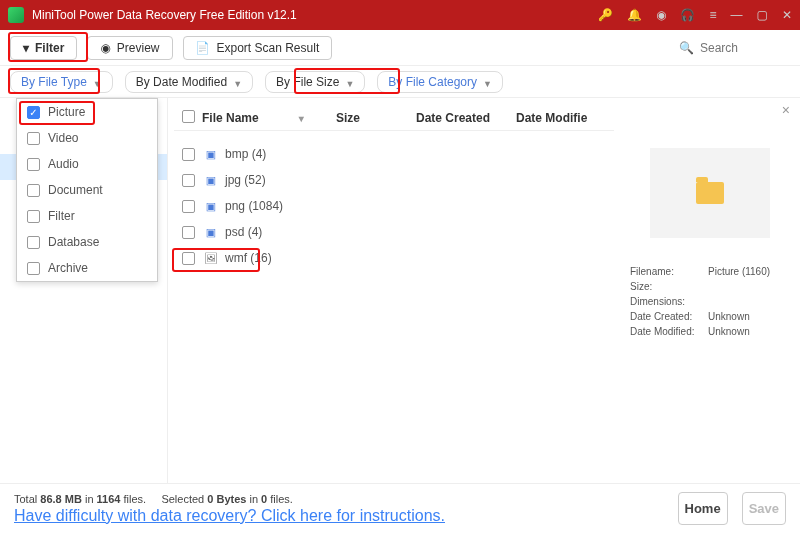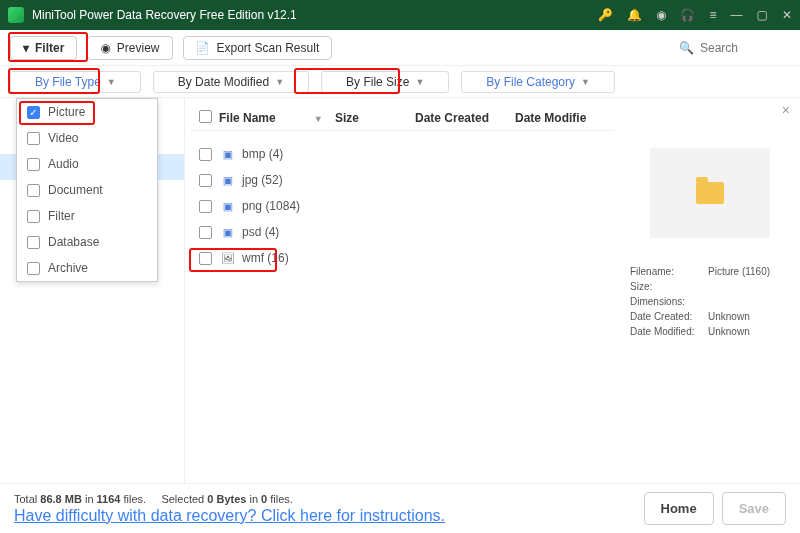--- a/index.html
+++ b/index.html
@@ -1,65 +1,65 @@
 <!DOCTYPE html>
 <html><head>
 <meta charset="utf-8">
 <style>
 *{box-sizing:border-box;margin:0;padding:0;font-family:"Segoe UI",Arial,sans-serif}
 body{width:800px;height:533px;background:#fff;overflow:hidden;font-size:12px;color:#333;position:relative}
-.titlebar{height:30px;background:#14532d;color:#fff;display:flex;align-items:center;padding:0 8px}
+.titlebar{height:30px;background:#b91c1c;color:#fff;display:flex;align-items:center;padding:0 8px}
 .titlebar .logo{width:16px;height:16px;background:linear-gradient(135deg,#3bd66b,#1a9c47);border-radius:3px;margin-right:8px}
 .titlebar .title{font-size:12px;flex:1}
 .titlebar .ticons{display:flex;gap:14px;align-items:center}
 .titlebar .ticons span{color:#ccc;font-size:12px}
 .titlebar .key{color:#f5c451}
 .toolbar{height:36px;display:flex;align-items:center;padding:4px 10px;gap:10px;border-bottom:1px solid #eee}
 .btn{display:inline-flex;align-items:center;gap:6px;padding:4px 12px;border:1px solid #ccc;border-radius:4px;background:#fff;font-size:12px;color:#333;font-weight:600}
 .btn.plain{font-weight:500}
 .search{margin-left:auto;display:flex;align-items:center;gap:6px;color:#999;padding:3px 10px;border-radius:4px}
 .search input{border:none;outline:none;font-size:12px;width:80px;color:#999}
 .filterbar{height:32px;display:flex;align-items:center;padding:0 10px;gap:12px;border-bottom:1px solid #eee;position:relative}
-.fchip{display:inline-flex;align-items:center;gap:6px;padding:3px 24px;border:1px solid #ddd;border-radius:3px;font-size:12px;color:#4a7bd9}
+.fchip{display:inline-flex;align-items:flex-end;gap:6px;padding:3px 10px;border:1px solid #ddd;border-radius:8px;font-size:12px;color:#4a7bd9}
 .fchip.dark{color:#333}
 .fchip .car{font-size:9px;color:#888}
 .hl{position:absolute;border:2px solid #e11;border-radius:3px;pointer-events:none}
 .main{display:flex;height:calc(100% - 30px - 36px - 32px - 50px);position:relative}
 .sidebar{width:185px;border-right:1px solid #eee;padding:4px 0}
 .sitem{padding:6px 14px;font-size:12px;color:#666}
 .sitem.sel{background:#d9ecff}
 .dropdown{position:absolute;left:16px;top:0;width:142px;background:#fff;border:1px solid #ccc;box-shadow:0 2px 6px rgba(0,0,0,.15);z-index:10}
 .dropdown .di{display:flex;align-items:center;gap:8px;padding:6px 10px;font-size:12px;color:#555}
 .dropdown .cb{width:13px;height:13px;border:1px solid #999;border-radius:2px;display:inline-flex;align-items:center;justify-content:center;font-size:10px;color:#fff}
 .dropdown .cb.on{background:#3b82f6;border-color:#3b82f6}
 .content{flex:1;display:flex;position:relative}
 .filelist{flex:1;padding:8px 6px}
 .fhdr{display:flex;align-items:center;padding:4px 8px;font-size:12px;color:#333;font-weight:600;border-bottom:1px solid #eee}
 .fhdr .c1{width:20px}
-.fhdr .c2{width:116px;display:flex;align-items:center;gap:40px}
+.fhdr .c2{width:134px;display:flex;align-items:center;gap:40px}
 .fhdr .c3{width:80px}
 .fhdr .c4{width:100px}
 .fhdr .c5{width:90px}
 .frow{display:flex;align-items:center;padding:5px 8px;font-size:12px;color:#555}
 .frow .cb{width:13px;height:13px;border:1px solid #999;border-radius:2px;margin-right:8px}
 .frow .ic{width:16px;height:16px;margin-right:6px;display:inline-flex;align-items:center;justify-content:center;font-size:11px}
 .frow .ic.img{color:#4a7bd9}
 .preview{width:180px;padding:10px;border-left:0;position:relative}
 .preview .close{position:absolute;right:10px;top:4px;color:#999;font-size:14px}
 .preview .thumb{width:120px;height:90px;background:#f3f3f3;margin:40px auto 28px;display:flex;align-items:center;justify-content:center}
 .preview .folder{width:28px;height:22px;background:#f5c451;border-radius:2px;position:relative}
 .preview .folder:before{content:"";position:absolute;top:-5px;left:0;width:12px;height:5px;background:#f5c451;border-radius:2px 2px 0 0}
 .preview .meta{font-size:10px;color:#555}
 .preview .meta .row{display:flex;margin-bottom:4px}
 .preview .meta .k{width:78px}
 .footer{height:50px;border-top:1px solid #eee;display:flex;align-items:center;padding:0 14px;font-size:11px;color:#444}
 .footer .left{flex:1}
 .footer .left .l1{margin-bottom:2px}
 .footer .link{color:#3b82f6;text-decoration:underline;font-size:16px}
-.footer .fbtn{padding:8px 16px;border:1px solid #ccc;border-radius:4px;font-size:13px;font-weight:600;margin-left:8px;background:#fff}
+.footer .fbtn{padding:8px 6px;border:1px solid #ccc;border-radius:4px;font-size:13px;font-weight:600;margin-left:14px;background:#fff}
 .footer .fbtn.dis{color:#bbb}
 </style>
 </head>
 <body>
 
 <div class="titlebar">
   <div class="logo"></div>
   <div class="title">MiniTool Power Data Recovery Free Edition v12.1</div>
   <div class="ticons">
     <span class="key">🔑</span>

